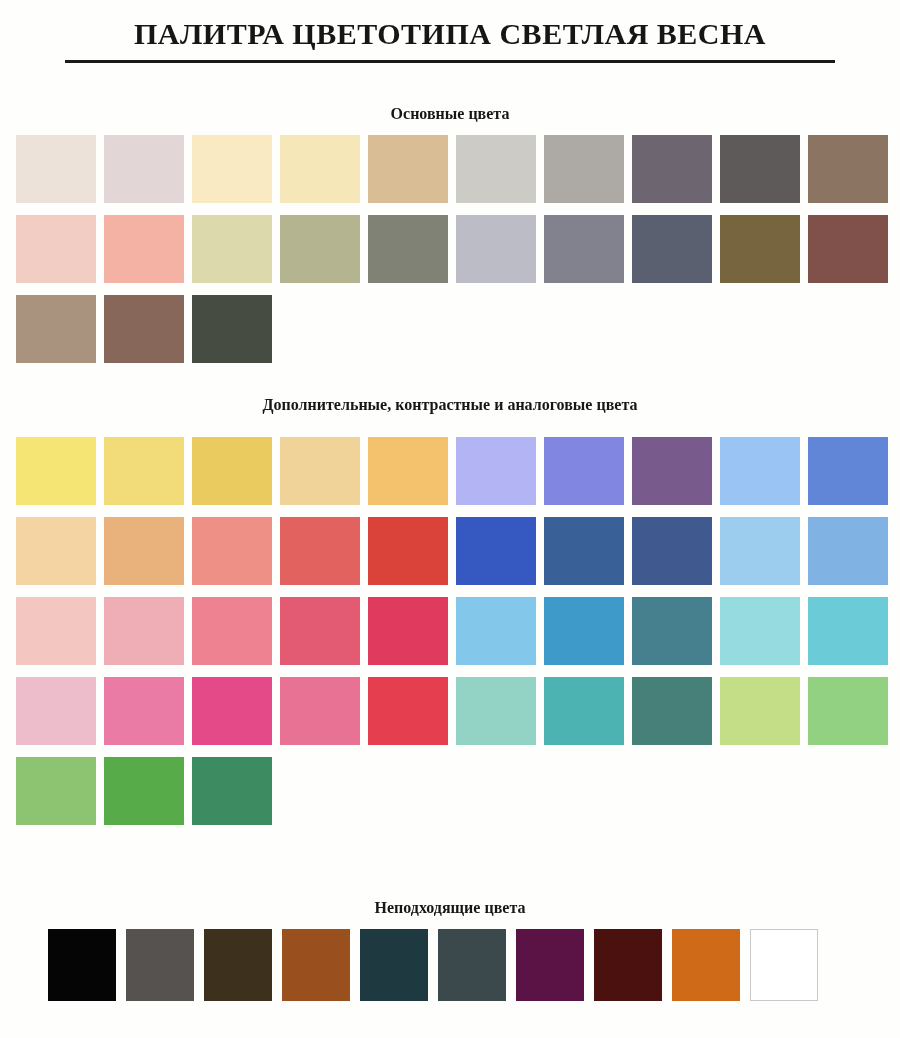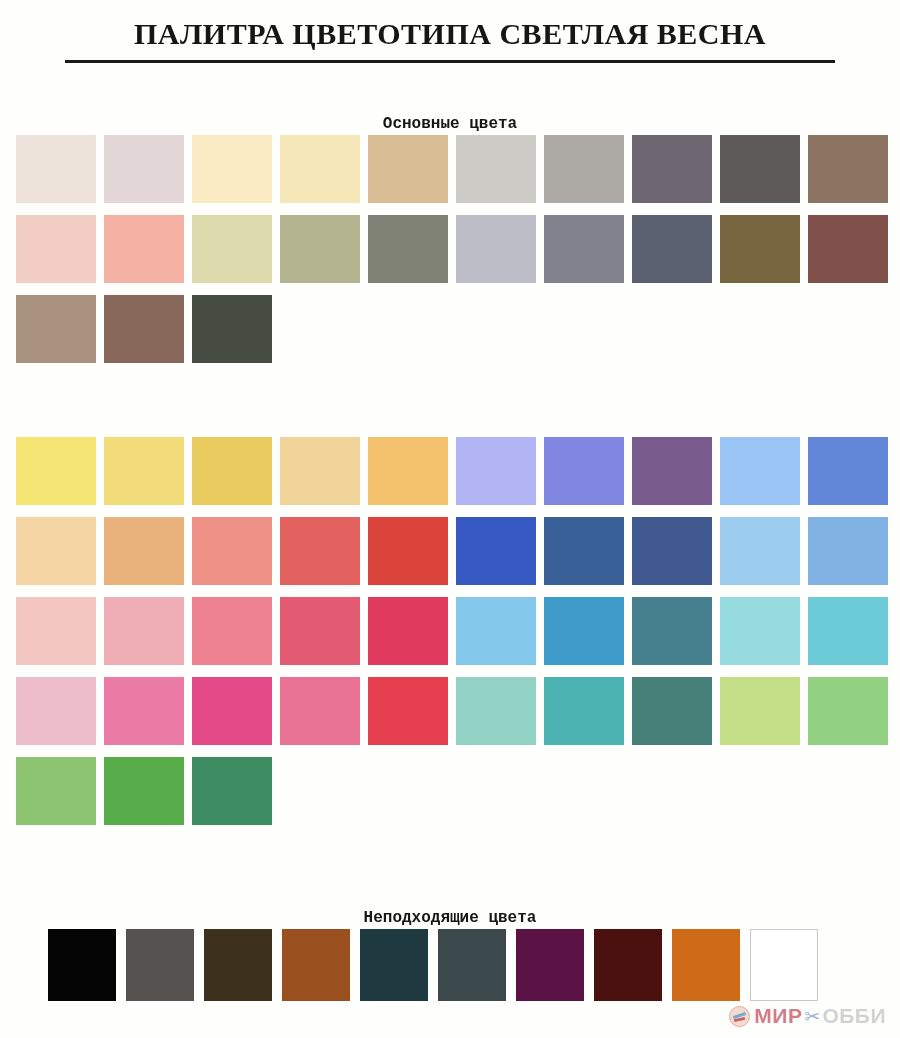--- a/index.html
+++ b/index.html
@@ -42,25 +42,25 @@
   .title-rule {
     width: 770px;
     height: 3px;
     background: #1a1a1a;
     margin: 4px auto 0 auto;
   }
 
   
   .section-heading {
     text-align: center;
-    font-family: Liberation Mono, monospace;
+    font-family: Liberation Serif, serif;
     font-weight: bold;
     font-size: 16px;
     color: #171717;
-    margin: 12px;
+    margin: 2px;
     padding: 0;
   }
 
   
   .swatch-row {
     display: flex;
     flex-direction: row;
     padding-left: 16px;
     gap: 8px;
   }
@@ -189,20 +189,23 @@
         <div class="swatch" title="#77653f" style="background: rgb(119, 101, 63);"></div>
         <div class="swatch" title="#80504a" style="background: rgb(128, 80, 74);"></div>
       </div>
       <div class="swatch-row">
         <div class="swatch" title="#a9937f" style="background: rgb(169, 147, 127);"></div>
         <div class="swatch" title="#86675a" style="background: rgb(134, 103, 90);"></div>
         <div class="swatch" title="#474c42" style="background: rgb(71, 76, 66);"></div>
       </div>
     </div>
 
+  <div class="section" id="heading-extra">
+    <div class="section-heading">Дополнительные, контрастные и аналоговые цвета</div>
+  </div>
   <div class="section" id="rows-extra">
       <div class="swatch-row">
         <div class="swatch" title="#f5e575" style="background: rgb(245, 229, 117);"></div>
         <div class="swatch" title="#f2db79" style="background: rgb(242, 219, 121);"></div>
         <div class="swatch" title="#e9cb5f" style="background: rgb(233, 203, 95);"></div>
         <div class="swatch" title="#f0d399" style="background: rgb(240, 211, 153);"></div>
         <div class="swatch" title="#f4c26d" style="background: rgb(244, 194, 109);"></div>
         <div class="swatch" title="#b3b4f4" style="background: rgb(179, 180, 244);"></div>
         <div class="swatch" title="#8187e0" style="background: rgb(129, 135, 224);"></div>
         <div class="swatch" title="#785a8d" style="background: rgb(120, 90, 141);"></div>
@@ -263,20 +266,14 @@
         <div class="swatch" title="#9a4f1f" style="background: rgb(154, 79, 31);"></div>
         <div class="swatch" title="#1e3a40" style="background: rgb(30, 58, 64);"></div>
         <div class="swatch" title="#3c494c" style="background: rgb(60, 73, 76);"></div>
         <div class="swatch" title="#5b1346" style="background: rgb(91, 19, 70);"></div>
         <div class="swatch" title="#4a110e" style="background: rgb(74, 17, 14);"></div>
         <div class="swatch" title="#cf6a19" style="background: rgb(207, 106, 25);"></div>
         <div class="swatch outlined" title="#ffffff" style="background: rgb(255, 255, 255);"></div>
       </div>
     </div>
 
-  <div class="watermark">
-    <span class="wm-badge"></span>
-    <span class="wm-text wm-mir">МИР</span>
-    <span class="wm-scissors">✂</span>
-    <span class="wm-text wm-hob">ОББИ</span>
-  </div>
 
 </div>
 
 </body></html>

